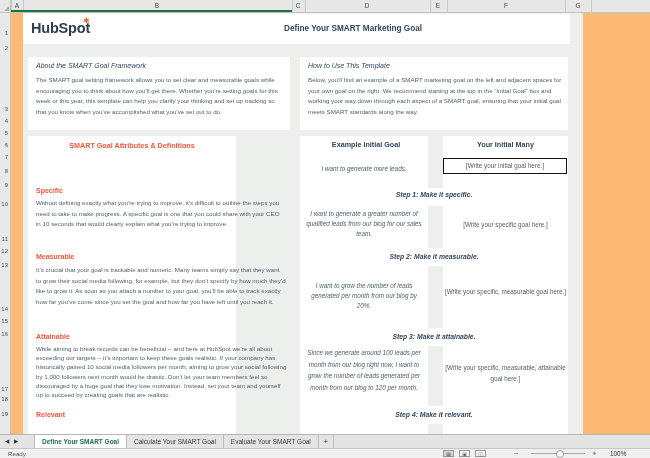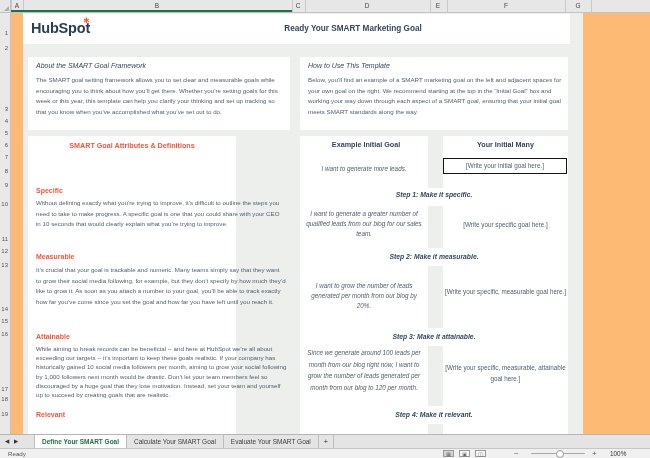--- a/index.html
+++ b/index.html
@@ -76,21 +76,21 @@
     <span class="rn" style="top:383px">18</span>
     <span class="rn" style="top:398px">19</span>
   </div>
 
   <div class="abs" style="left:23px;top:13px;width:560px;height:421px;background:var(--tpl-bg);"></div>
 
   <div class="panel" style="left:23px;top:14px;width:547px;height:30px;">
     <div class="abs" style="left:8px;top:6px;font-size:14.5px;font-weight:bold;color:#2D3E50;letter-spacing:-0.2px;">
       <span>HubSp</span><span style="position:relative;display:inline-block;"><span>o</span><span class="abs" style="top:-4px;right:-4px;font-size:7.5px;color:var(--hs-orange);font-weight:normal;">✱</span></span><span>t</span>
     </div>
-    <div class="abs" style="left:120px;width:420px;top:10px;text-align:center;font-size:8.2px;font-weight:bold;color:var(--navy);">Ready Your SMART Marketing Goal</div>
+    <div class="abs" style="left:120px;width:420px;top:10px;text-align:center;font-size:8.2px;font-weight:bold;color:var(--navy);">Define Your SMART Marketing Goal</div>
   </div>
 
   <div class="panel" style="left:28px;top:57px;width:262px;height:73px;">
     <div class="panel-h" style="left:8px;top:5px;">About the SMART Goal Framework</div>
     <div class="body-txt" style="left:8px;top:18px;width:248px;">The SMART goal setting framework allows you to set clear and measurable goals while encouraging you to think about how you’ll get there. Whether you’re setting goals for this week or this year, this template can help you clarify your thinking and set up tracking so that you know when you’ve accomplished what you’ve set out to do.</div>
   </div>
 
   <div class="panel" style="left:300px;top:57px;width:268px;height:73px;">
     <div class="panel-h" style="left:8px;top:5px;">How to Use This Template</div>
     <div class="body-txt" style="left:8px;top:18px;width:254px;">Below, you’ll find an example of a SMART marketing goal on the left and adjacent spaces for your own goal on the right. We recommend starting at the top in the “Initial Goal” box and working your way down through each aspect of a SMART goal, ensuring that your initial goal meets SMART standards along the way.</div>

